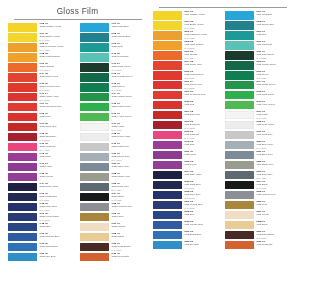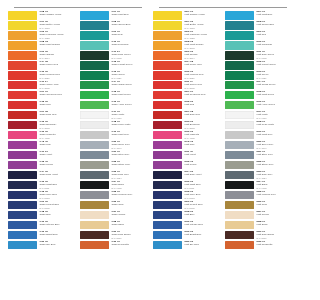--- a/index.html
+++ b/index.html
@@ -114,20 +114,21 @@
 </style>
 </head>
 <body>
 
 <div class="page">
 
 
   <div class="sections">
 
     <div class="section">
+      <div class="section-title">Gloss Film</div>
       <div class="section-rule"></div>
       <div class="columns">
           <div class="column">
             <div class="swatch-row">
               <div class="swatch" style="background: rgb(245, 212, 41);"></div>
               <div class="labels">
                 <div class="code">G08-01</div>
                 <div class="cname">Gloss Classic Yellow</div>
               </div>
             </div>

